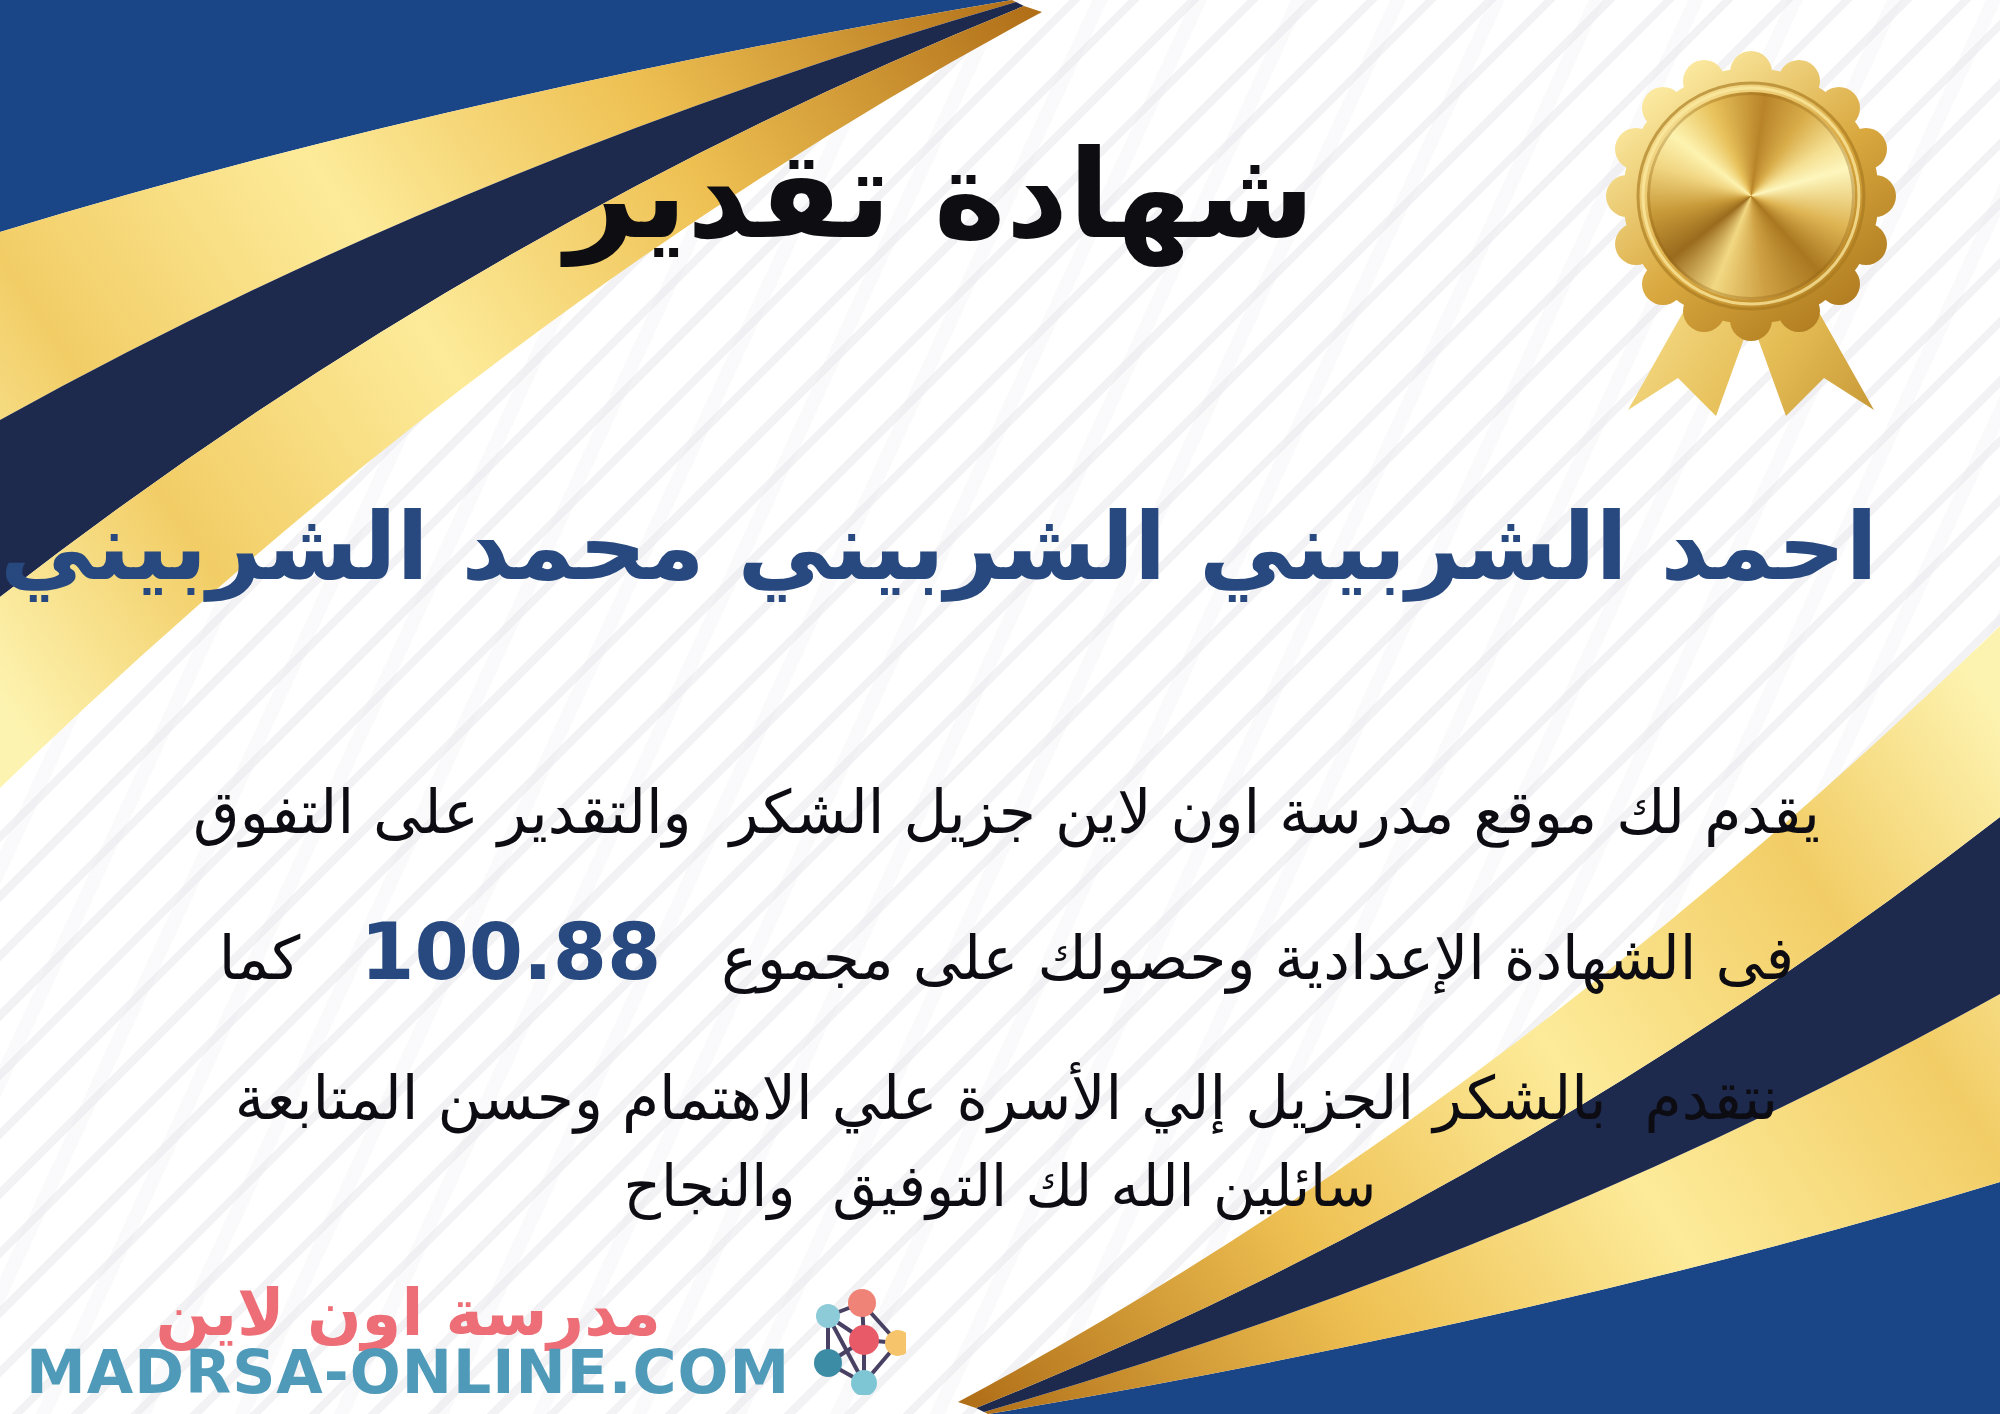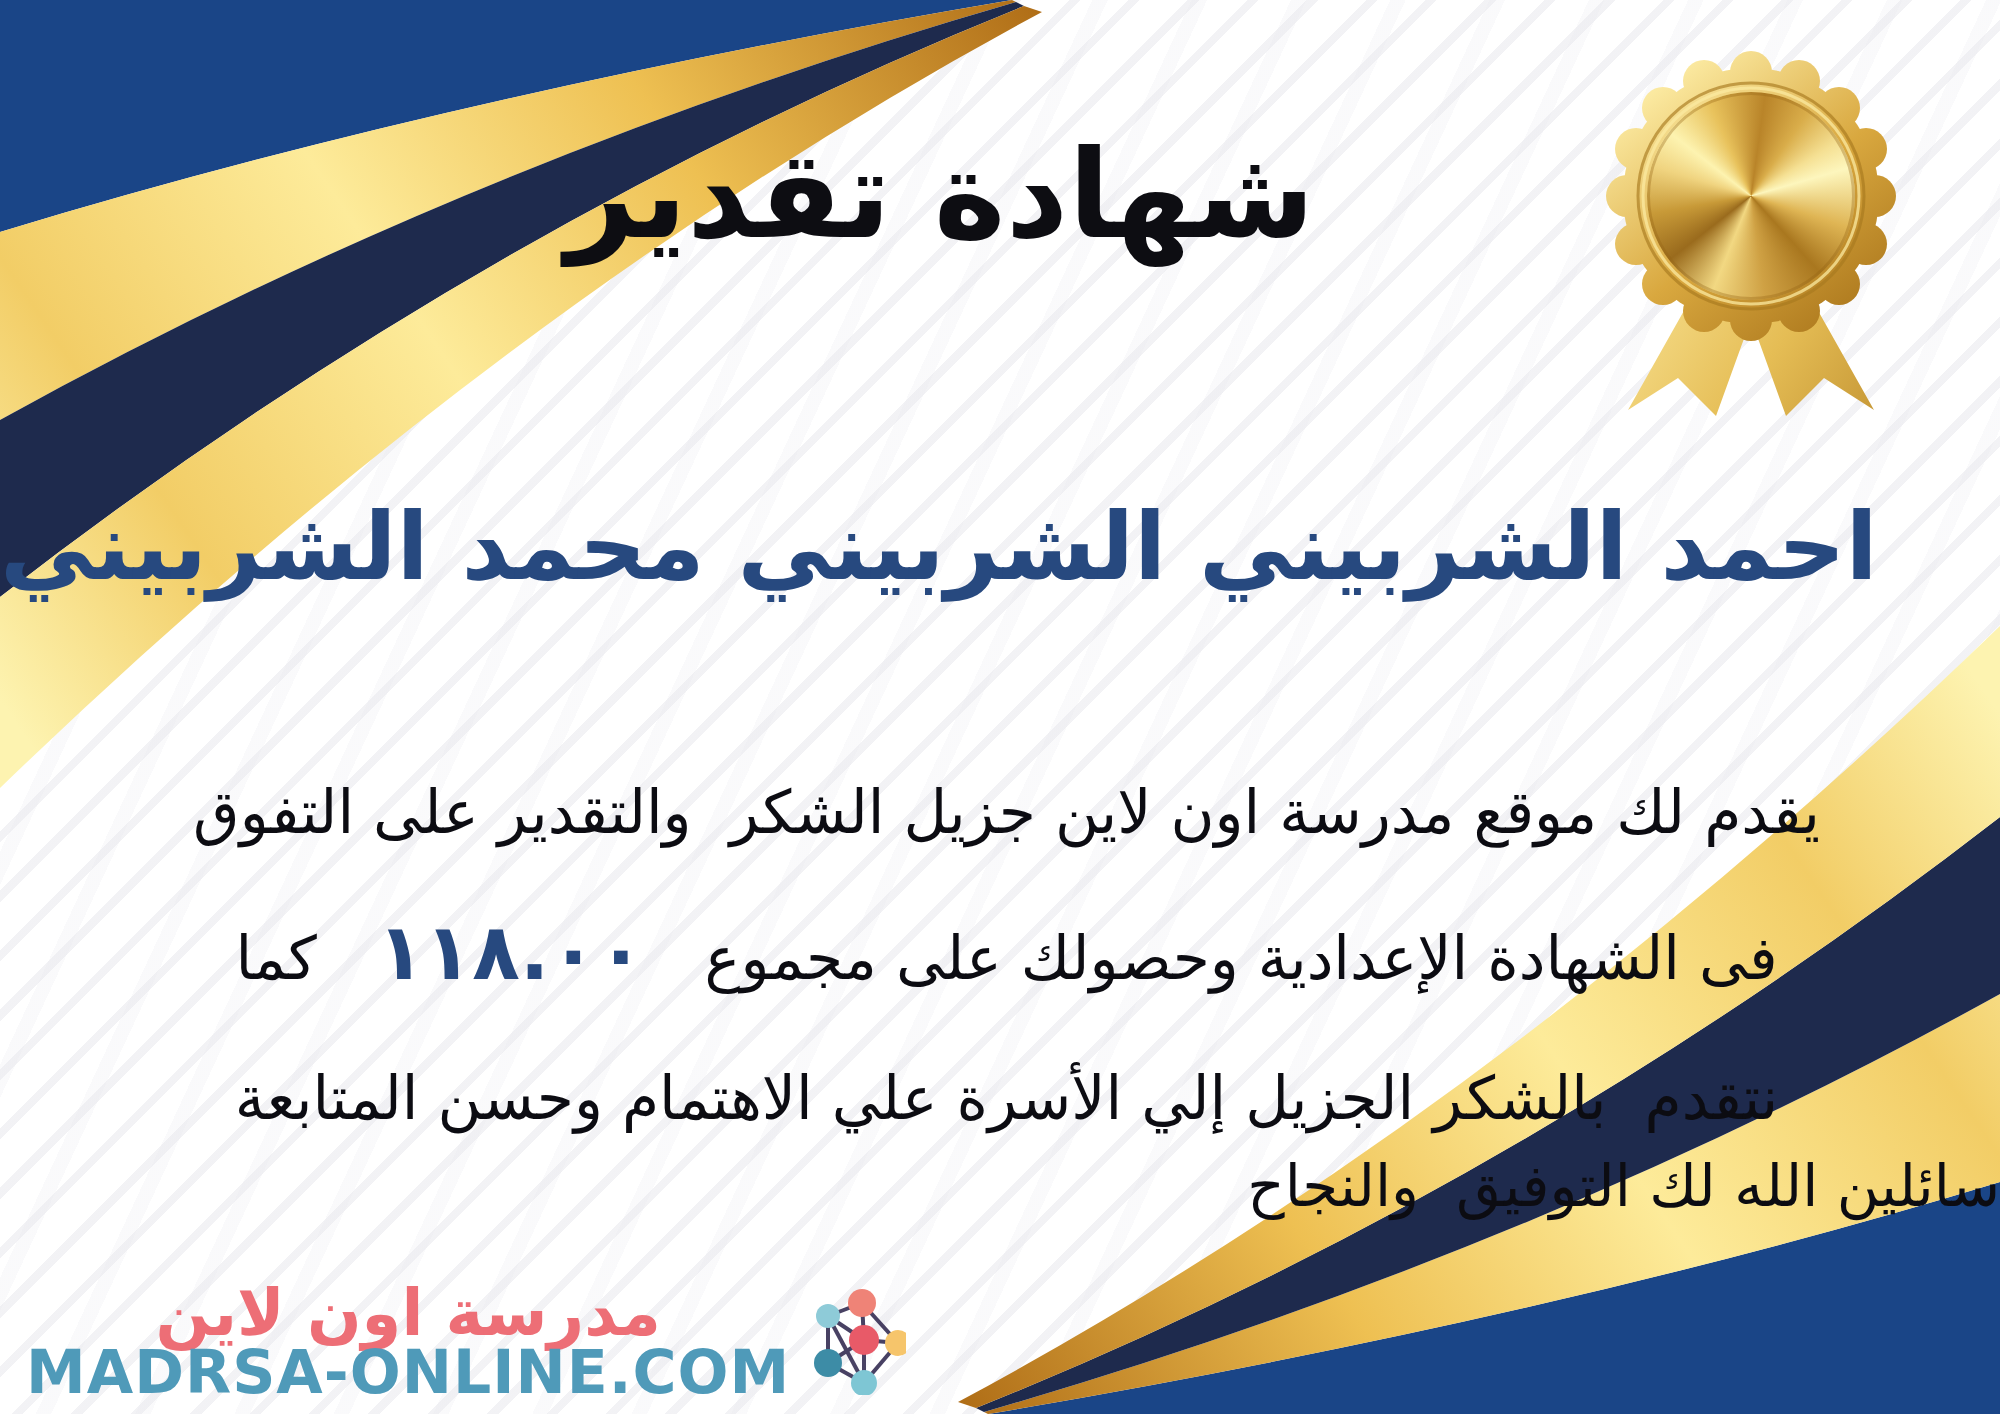--- a/index.html
+++ b/index.html
@@ -58,21 +58,21 @@
     font-size:60px;color:#0c0c12;line-height:140px;
     z-index:3;
   }
   .body-line{white-space:pre;padding-left:13px;}
   .score{
     font-size:78px;font-weight:bold;color:#27497f;
     margin:0 60px;direction:ltr;unicode-bidi:isolate;
   }
   .closing{
     position:absolute;top:1152px;left:0;right:0;
-    text-align:right;direction:rtl;
+    text-align:center;direction:rtl;
     font-size:58px;color:#0c0c12;white-space:pre;z-index:3;
   }
   
   .logo{
     position:absolute;left:26px;bottom:16px;
     display:flex;align-items:center;gap:16px;z-index:3;
   }
   .logo-text{display:flex;flex-direction:column;align-items:center;}
   .logo-ar{
     direction:rtl;font-size:64px;font-weight:bold;color:#ed6e76;
@@ -154,21 +154,21 @@
     </svg>
     <div class="medal-face"></div>
   </div>
 
   <h1 class="title">شهادة تقدير</h1>
 
   <div class="student-name">احمد الشربيني الشربيني محمد الشربيني</div>
 
   <div class="body-block">
     <div class="body-line">يقدم لك موقع مدرسة اون لاين جزيل الشكر  والتقدير على التفوق</div>
-    <div class="body-line"><span>فى الشهادة الإعدادية وحصولك على مجموع</span><span class="score">١١٨.٠٠</span><span>كما</span></div>
+    <div class="body-line"><span>فى الشهادة الإعدادية وحصولك على مجموع</span><span class="score">100.88</span><span>كما</span></div>
     <div class="body-line">نتقدم  بالشكر الجزيل إلي الأسرة علي الاهتمام وحسن المتابعة</div>
   </div>
 
   <div class="closing">سائلين الله لك التوفيق  والنجاح</div>
 
   <div class="logo">
     <div class="logo-text">
       <div class="logo-ar">مدرسة اون لاين</div>
       <div class="logo-en">MADRSA-ONLINE.COM</div>
     </div>

